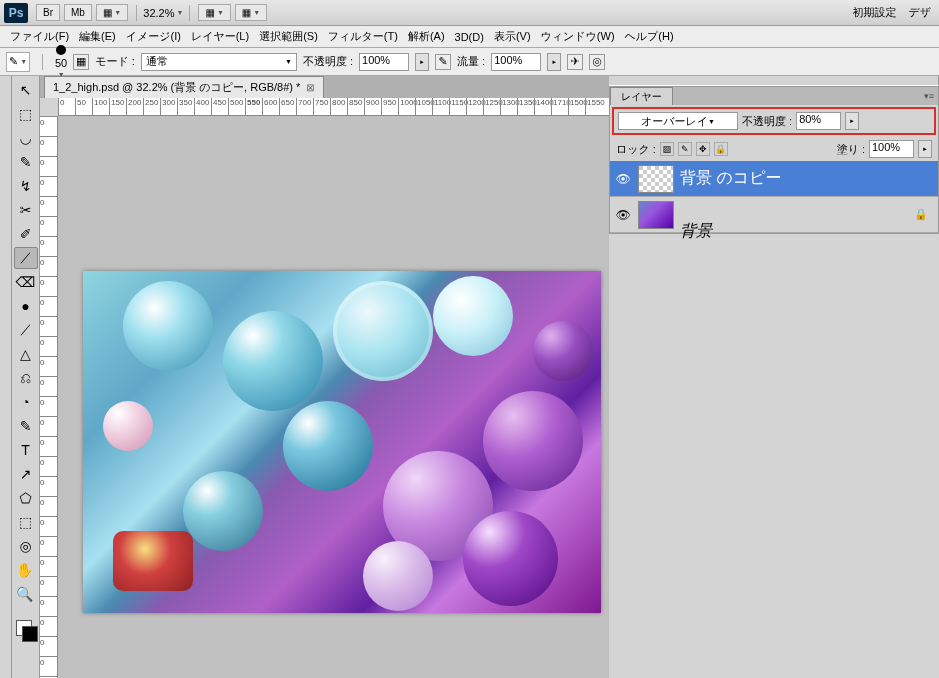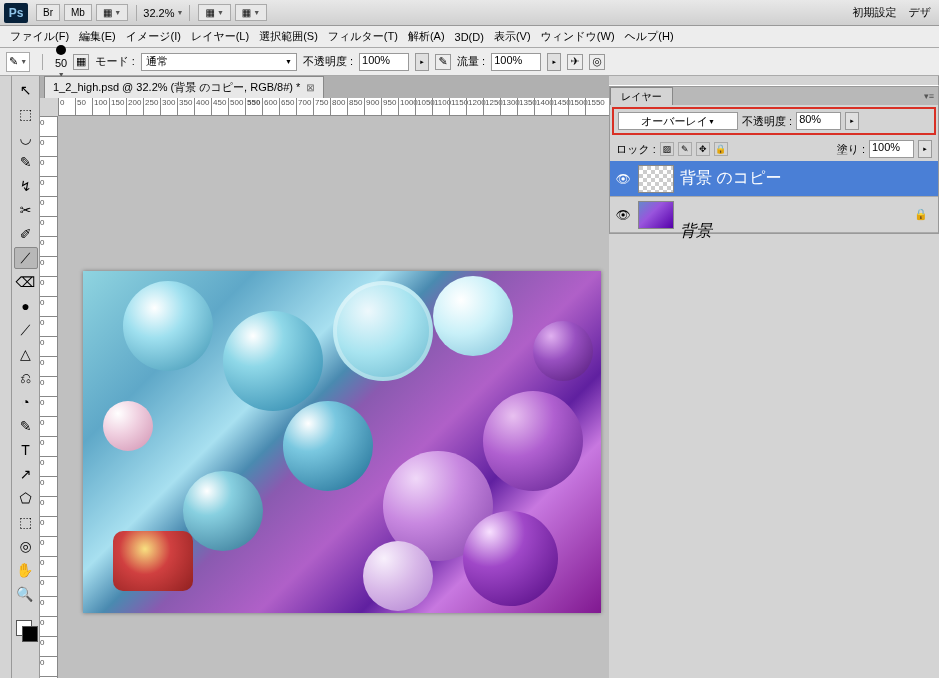--- a/index.html
+++ b/index.html
@@ -187,21 +187,21 @@
         <div class="tick" style="left: 323px;">950</div>
         <div class="tick" style="left: 340px;">1000</div>
         <div class="tick" style="left: 357px;">1050</div>
         <div class="tick" style="left: 374px;">1100</div>
         <div class="tick" style="left: 391px;">1150</div>
         <div class="tick" style="left: 408px;">1200</div>
         <div class="tick" style="left: 425px;">1250</div>
         <div class="tick" style="left: 442px;">1300</div>
         <div class="tick" style="left: 459px;">1350</div>
         <div class="tick" style="left: 476px;">1400</div>
-        <div class="tick" style="left: 493px;">1450</div>
+        <div class="tick" style="left: 493px;">1710</div>
         <div class="tick" style="left: 510px;">1500</div>
         <div class="tick" style="left: 527px;">1550</div>
       </div>
     <div class="canvas-row">
       <div class="ruler-v" id="rulerV">
           <div class="tick" style="top: 0px;">0</div>
           <div class="tick" style="top: 20px;">0</div>
           <div class="tick" style="top: 40px;">0</div>
           <div class="tick" style="top: 60px;">0</div>
           <div class="tick" style="top: 80px;">0</div>

